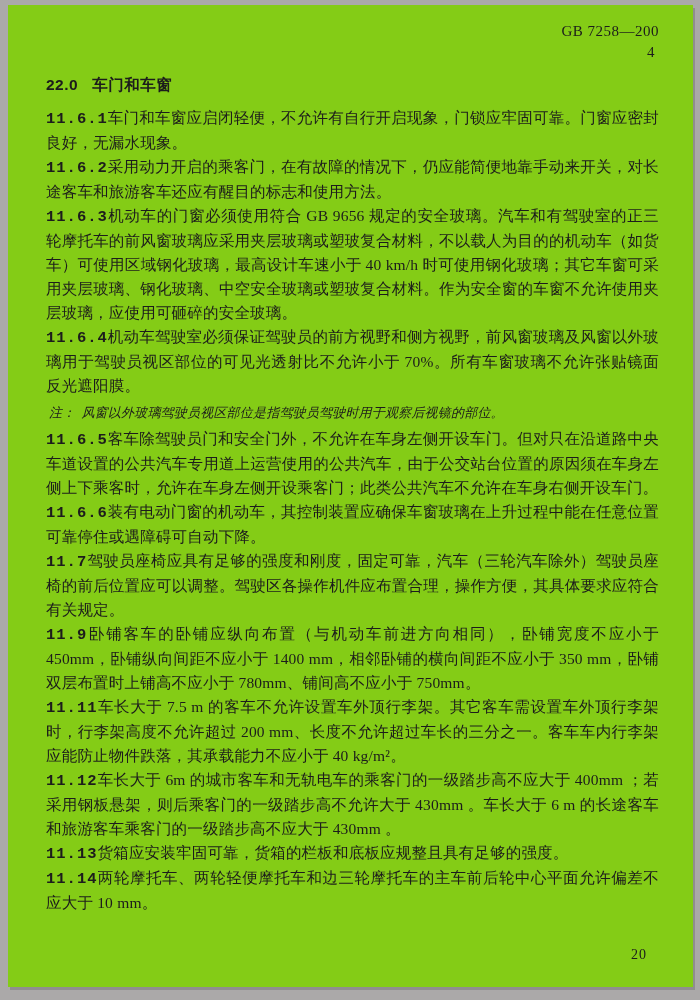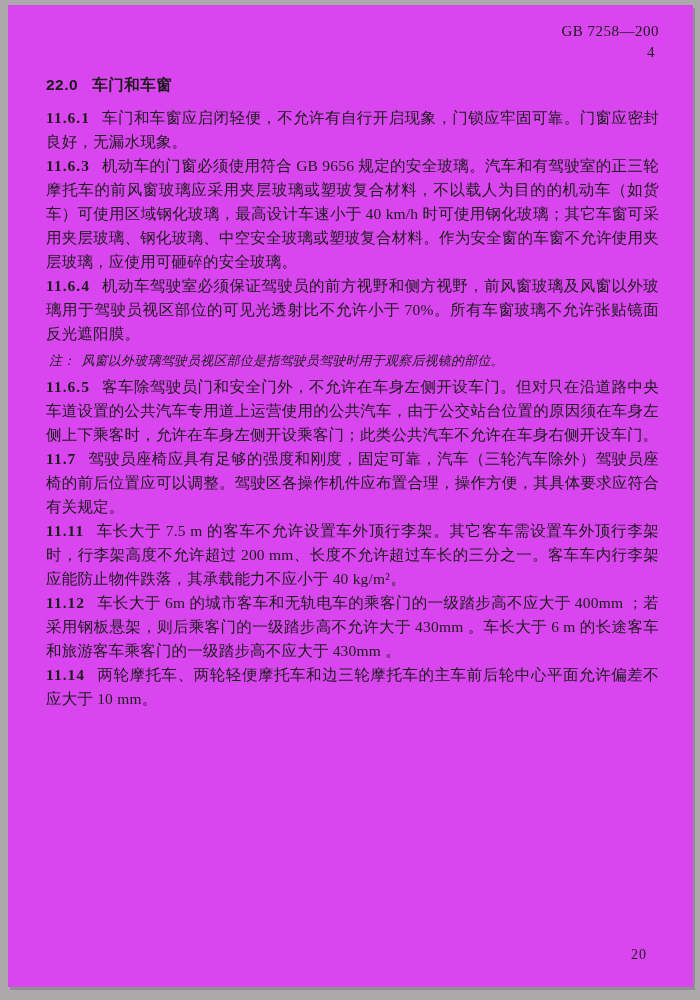--- a/index.html
+++ b/index.html
@@ -7,21 +7,21 @@
     width:700px;height:1000px;
     background:#aba9a9;
     position:relative;
     font-family:"Liberation Serif","DejaVu Serif",serif;
     color:#1c1c1c;
     overflow:hidden;
   }
   .page{
     position:absolute;left:8px;top:5px;
     width:685px;height:982px;
-    background:#d946ef;
+    background:#84cc16;
     box-shadow:2px 3px 0 #908e8e;
   }
   .content{
     position:absolute;left:38px;right:34px;top:16px;
   }
   .doc-header{
     text-align:right;
     font-size:15px;line-height:21px;
     letter-spacing:.5px;
     margin-bottom:12px;
@@ -36,24 +36,24 @@
   }
   .h2 .num{margin-right:14px;}
   p.para{
     margin:0;
     font-size:15.5px;
     line-height:24px;
     text-align:justify;
     letter-spacing:.2px;
   }
   p.para .num{
-    font-family:Liberation Serif, serif;
+    font-family:Liberation Mono, monospace;
     font-weight:600;
     letter-spacing:1px;
-    margin-right:12px;
+    margin-right:0;
     white-space:nowrap;
   }
   p.note{
     margin:3px;
     font-size:13px;
     line-height:23px;
     font-style:italic;
     letter-spacing:.2px;
   }
   p.note .note-label{margin-right:6px;}
@@ -74,38 +74,42 @@
       <span>GB 7258—200</span>
       <span class="code-cont">4</span>
     </div>
 
     <div class="h2">
       <span class="num">22.0</span><span>车门和车窗</span>
     </div>
 
     <p class="para"><span class="num">11.6.1</span><span>车门和车窗应启闭轻便，不允许有自行开启现象，门锁应牢固可靠。门窗应密封良好，无漏水现象。</span></p>
 
+    <p class="para"><span class="num">11.6.2</span><span>采用动力开启的乘客门，在有故障的情况下，仍应能简便地靠手动来开关，对长途客车和旅游客车还应有醒目的标志和使用方法。</span></p>
 
     <p class="para"><span class="num">11.6.3</span><span>机动车的门窗必须使用符合 GB 9656 规定的安全玻璃。汽车和有驾驶室的正三轮摩托车的前风窗玻璃应采用夹层玻璃或塑玻复合材料，不以载人为目的的机动车（如货车）可使用区域钢化玻璃，最高设计车速小于 40 km/h 时可使用钢化玻璃；其它车窗可采用夹层玻璃、钢化玻璃、中空安全玻璃或塑玻复合材料。作为安全窗的车窗不允许使用夹层玻璃，应使用可砸碎的安全玻璃。</span></p>
 
     <p class="para"><span class="num">11.6.4</span><span>机动车驾驶室必须保证驾驶员的前方视野和侧方视野，前风窗玻璃及风窗以外玻璃用于驾驶员视区部位的可见光透射比不允许小于 70%。所有车窗玻璃不允许张贴镜面反光遮阳膜。</span></p>
 
     <p class="note"><span class="note-label">注：</span><span>风窗以外玻璃驾驶员视区部位是指驾驶员驾驶时用于观察后视镜的部位。</span></p>
 
     <p class="para"><span class="num">11.6.5</span><span>客车除驾驶员门和安全门外，不允许在车身左侧开设车门。但对只在沿道路中央车道设置的公共汽车专用道上运营使用的公共汽车，由于公交站台位置的原因须在车身左侧上下乘客时，允许在车身左侧开设乘客门；此类公共汽车不允许在车身右侧开设车门。</span></p>
 
+    <p class="para"><span class="num">11.6.6</span><span>装有电动门窗的机动车，其控制装置应确保车窗玻璃在上升过程中能在任意位置可靠停住或遇障碍可自动下降。</span></p>
 
     <p class="para"><span class="num">11.7</span><span>驾驶员座椅应具有足够的强度和刚度，固定可靠，汽车（三轮汽车除外）驾驶员座椅的前后位置应可以调整。驾驶区各操作机件应布置合理，操作方便，其具体要求应符合有关规定。</span></p>
 
 
+    <p class="para"><span class="num">11.9</span><span>卧铺客车的卧铺应纵向布置（与机动车前进方向相同），卧铺宽度不应小于 450mm，卧铺纵向间距不应小于 1400 mm，相邻卧铺的横向间距不应小于 350 mm，卧铺双层布置时上铺高不应小于 780mm、铺间高不应小于 750mm。</span></p>
 
 
     <p class="para"><span class="num">11.11</span><span>车长大于 7.5 m 的客车不允许设置车外顶行李架。其它客车需设置车外顶行李架时，行李架高度不允许超过 200 mm、长度不允许超过车长的三分之一。客车车内行李架应能防止物件跌落，其承载能力不应小于 40 kg/m²。</span></p>
 
     <p class="para"><span class="num">11.12</span><span>车长大于 6m 的城市客车和无轨电车的乘客门的一级踏步高不应大于 400mm ；若采用钢板悬架，则后乘客门的一级踏步高不允许大于 430mm 。车长大于 6 m 的长途客车和旅游客车乘客门的一级踏步高不应大于 430mm 。</span></p>
 
+    <p class="para"><span class="num">11.13</span><span>货箱应安装牢固可靠，货箱的栏板和底板应规整且具有足够的强度。</span></p>
 
     <p class="para"><span class="num">11.14</span><span>两轮摩托车、两轮轻便摩托车和边三轮摩托车的主车前后轮中心平面允许偏差不应大于 10 mm。</span></p>
 
   </div>
 
   <div class="page-number">20</div>
 </div>
 
 </body></html>

